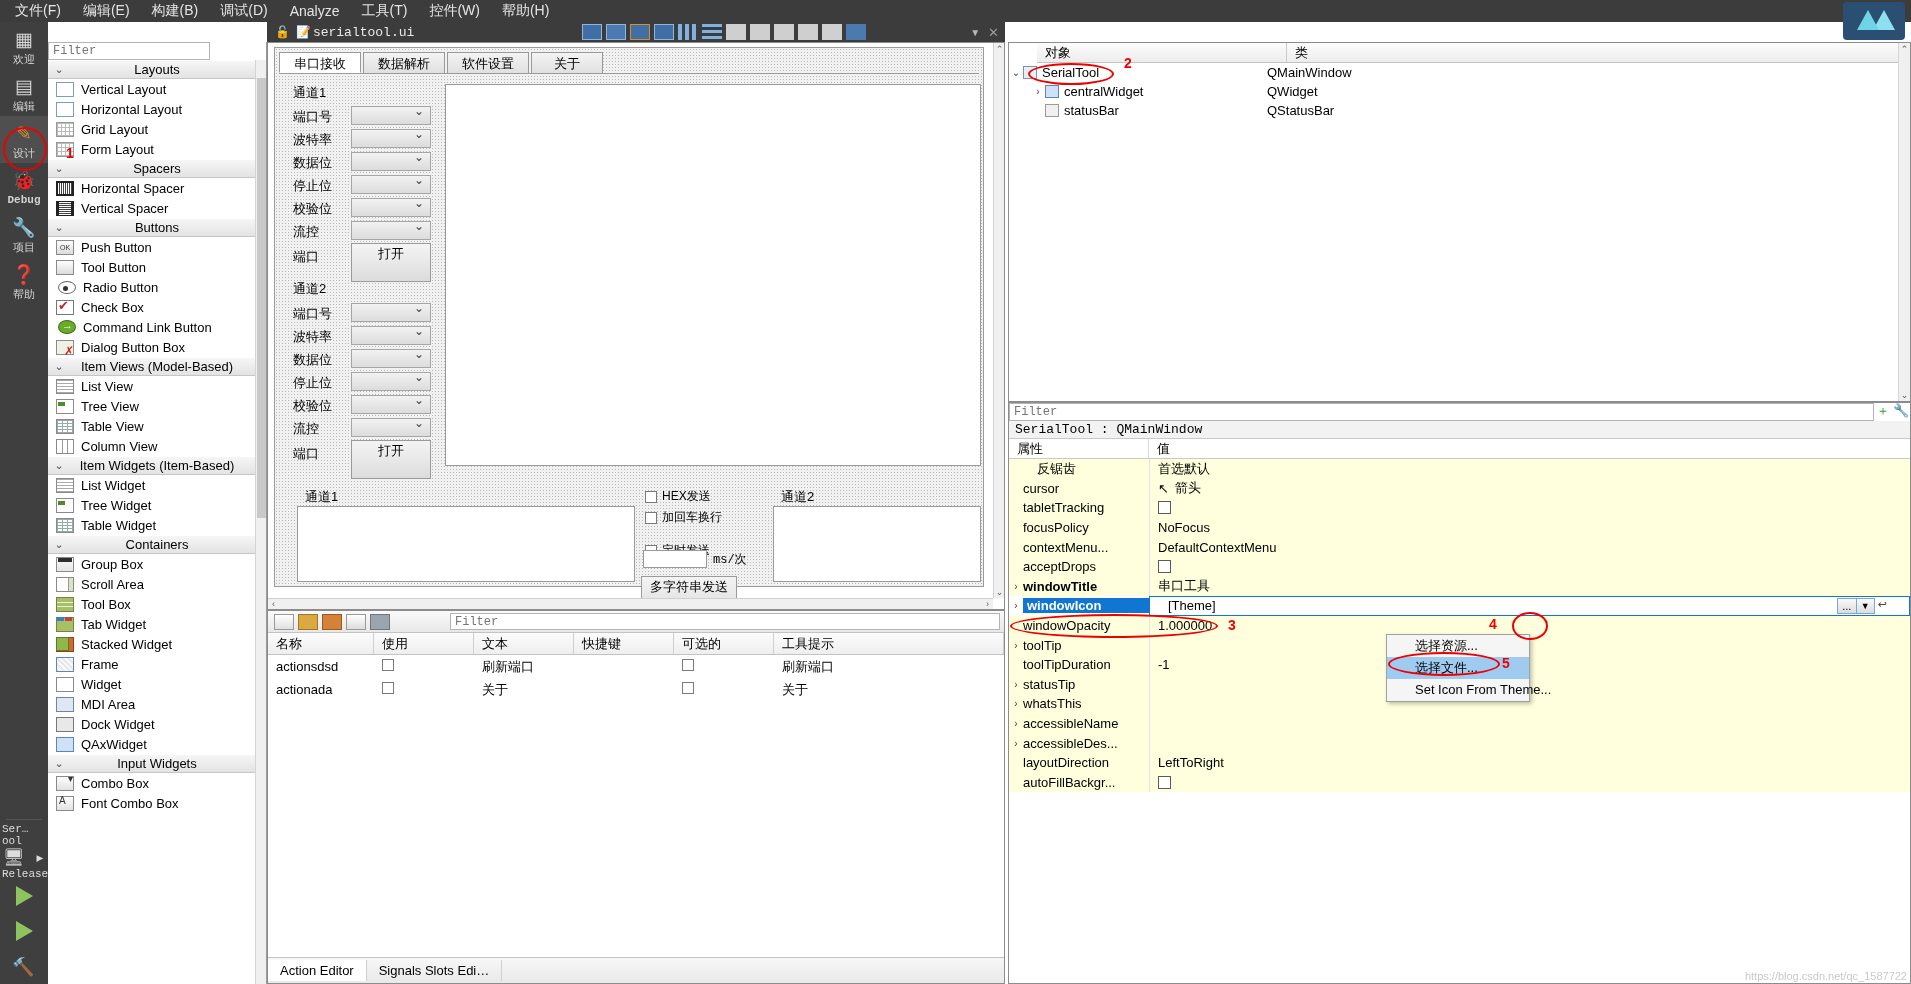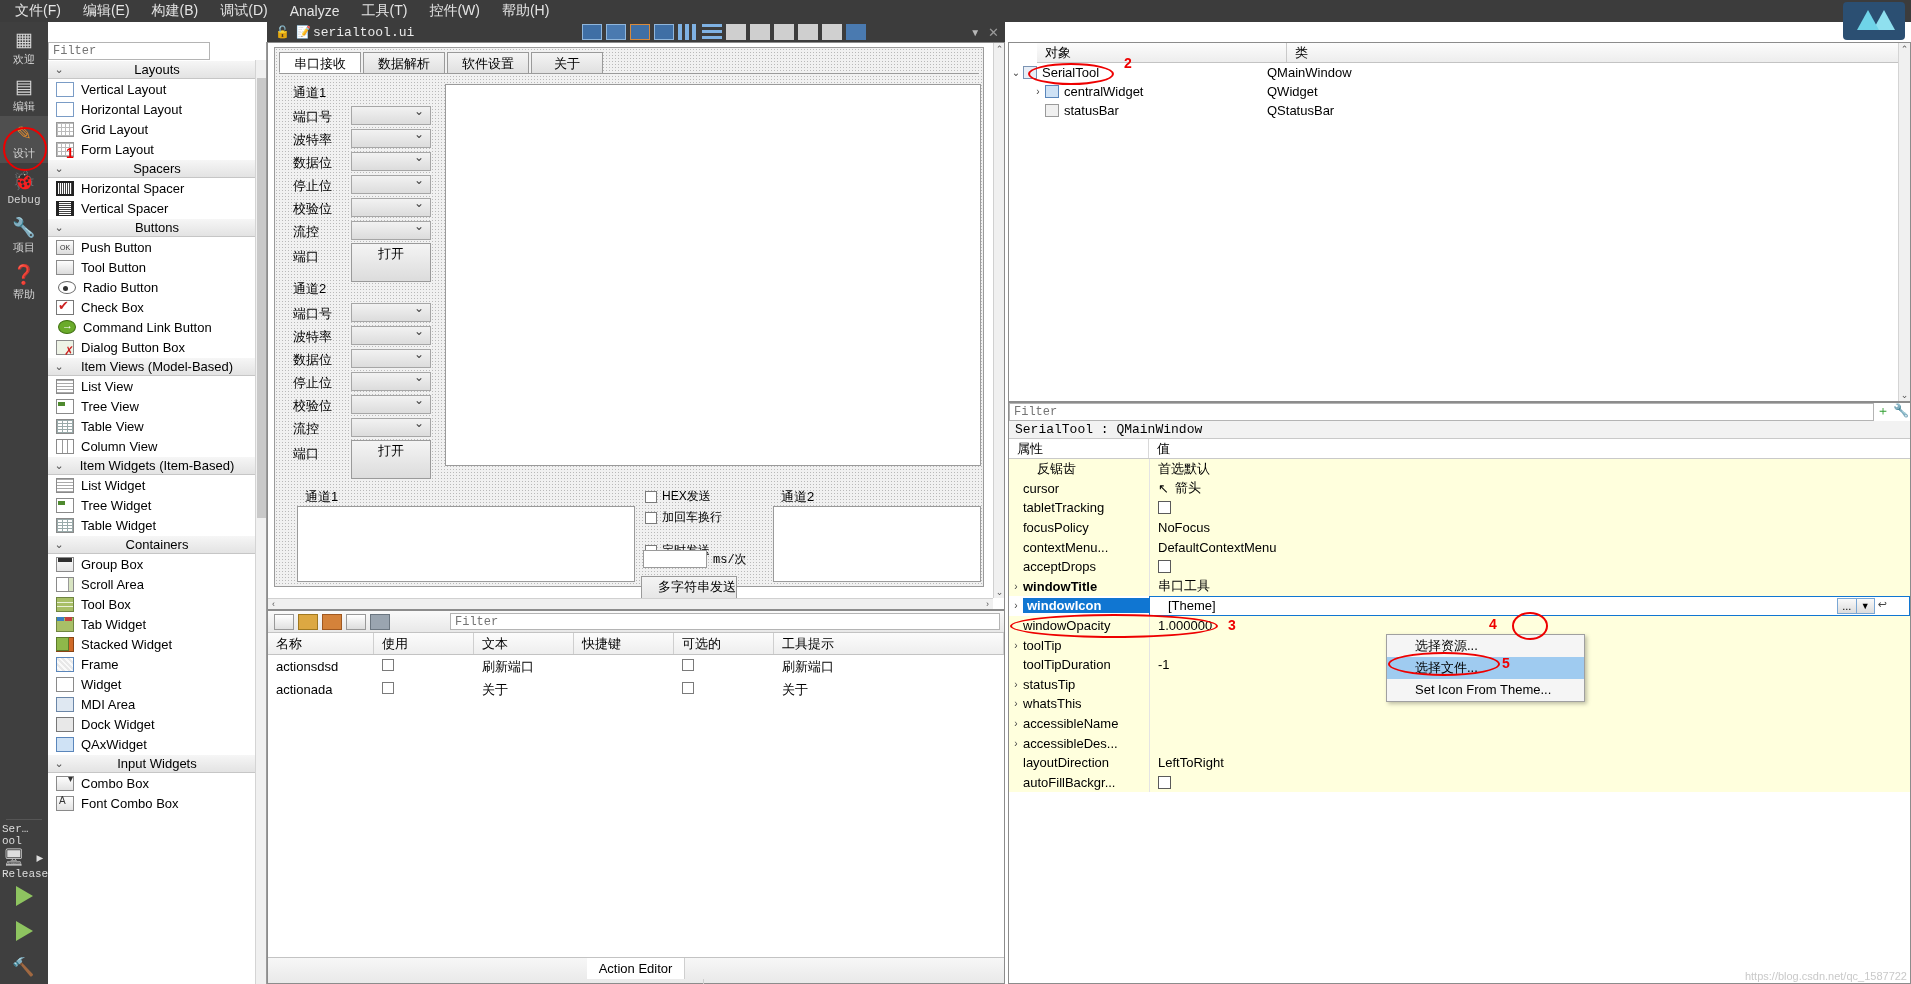--- a/index.html
+++ b/index.html
@@ -166,21 +166,21 @@
   .actfilter { width:550px; height:17px; border:1px solid #b4b4b4; background:#fff;
     font-family:"Liberation Mono", monospace; font-size:12px; color:#9b9b9b; padding:0 4px; }
   .acthead { display:flex; height:22px; border-bottom:1px solid #c3c3c3;
     background:linear-gradient(#fcfcfc,#eee); font-size:13px; }
   .acthead div { border-right:1px solid #cfcfcf; padding:2px 8px; }
   .actrow { display:flex; height:23px; font-size:13px; align-items:center; }
   .actrow div { padding:0 8px; }
   .cbx { width:12px; height:12px; border:1px solid #7a7a7a; background:#fff; display:inline-block; }
   .actfooter { position:absolute; left:0; right:0; bottom:0; height:26px;
     border-top:1px solid #c3c3c3; background:linear-gradient(#f7f7f7,#e9e9e9);
-    display:flex; align-items:center;flex-direction:column; }
+    display:flex; align-items:center; }
   .acttab { padding:3px 12px; font-size:13px; border-right:1px solid #cfcfcf; }
   .acttab.sel { background:#fff; }
 
   
   .objinspect { position:absolute; left:1008px; top:42px; width:903px; height:360px;
     background:#fff; border:1px solid #8c8c8c; }
   .oihead { display:flex; height:20px; border-bottom:1px solid #c3c3c3;
     background:linear-gradient(#fcfcfc,#ededed); font-size:13px;margin-left:28px; }
   .oihead .c1 { width:250px; padding:1px 8px; border-right:1px solid #c9c9c9; }
   .oihead .c2 { flex:1; padding:1px 8px; }
@@ -210,21 +210,21 @@
   .proprow .pexp { width:14px; text-align:center; font-size:10px; color:#444; }
   .proprow .pc1 { width:126px; }
   .proprow .pc1.indent { padding-left:14px; }
   .proprow .pc2 { flex:1; padding-left:8px; border-left:1px solid #e4e4e4; height:100%;
     display:flex; align-items:center; }
   .proprow.selected .pc1 { background:#1076d2; color:#fff; font-weight:bold; padding-left:4px; }
   .proprow.selected .pc2 { background:#fff; }
   .pcb { width:13px; height:13px; border:1px solid #5a5a5a; background:#fff; display:inline-block; }
 
   
-  .ctxmenu { position:absolute; left:1386px; top:634px; width:199px;
+  .ctxmenu { position:absolute; left:1386px; top:634px; width:144px;
     background:#f5f5f5; border:1px solid #a0a0a0; box-shadow:2px 2px 4px rgba(0,0,0,.25);
     font-size:13px; z-index:40; }
   .ctxitem { height:22px; line-height:22px; padding-left:28px; white-space:nowrap; }
   .ctxitem.hl { background:#9fcbf0; }
 
   
   .ann { position:absolute; color:#ee0000; font-size:14px; font-weight:bold; z-index:60; }
   .ellipse { position:absolute; border:2px solid #ee0000; border-radius:50%; z-index:55; }
 
   .watermark { position:absolute; right:4px; bottom:2px; color:#c9c9c9; font-size:11px; z-index:5; }
@@ -264,21 +264,21 @@
     <div class="mode">
       <span class="glyph">▤</span>
       <span class="lbl">编辑</span>
     </div>
     <div class="mode sel">
       <span class="glyph" style="color:#e08a2e;">✎</span>
       <span class="lbl">设计</span>
     </div>
     <div class="mode">
       <span class="glyph">🐞</span>
-      <span class="lbl" style="font-family:'Liberation Mono',monospace;">Debug</span>
+      <span class="lbl" style="font-family:'Liberation Mono',monospace;font-weight:bold;">Debug</span>
     </div>
     <div class="mode">
       <span class="glyph">🔧</span>
       <span class="lbl">项目</span>
     </div>
     <div class="mode">
       <span class="glyph">❓</span>
       <span class="lbl">帮助</span>
     </div>
 
@@ -534,21 +534,21 @@
         <div class="fcheck" style="left:370px;top:461px;">
           <span class="bx"></span>
           <span>加回车换行</span>
         </div>
         <div class="fcheck" style="left:370px;top:482px;margin-top:12px;">
           <span class="bx"></span>
           <span>定时发送</span>
         </div>
         <div class="fedit" style="left:368px;top:502px;width:64px;"></div>
         <div class="fieldlabel" style="left:438px;top:503px;font-family:'Liberation Mono',monospace;font-size:12px;">ms/次</div>
-        <div class="fbtn" style="left:366px;top:528px;width:96px;text-align:right;">多字符串发送</div>
+        <div class="fbtn" style="left:366px;top:528px;width:96px;">多字符串发送</div>
 
         <div class="fieldlabel" style="left:506px;top:440px;">通道2</div>
         <div class="ftext" style="left:498px;top:458px;width:208px;height:76px;"></div>
       </div>
     </div>
     <div class="vscroll">
       <div class="sbarrow" style="top:1px;">⌃</div>
       <div class="sbarrow" style="bottom:1px;">⌄</div>
     </div>
     <div class="hscroll">

